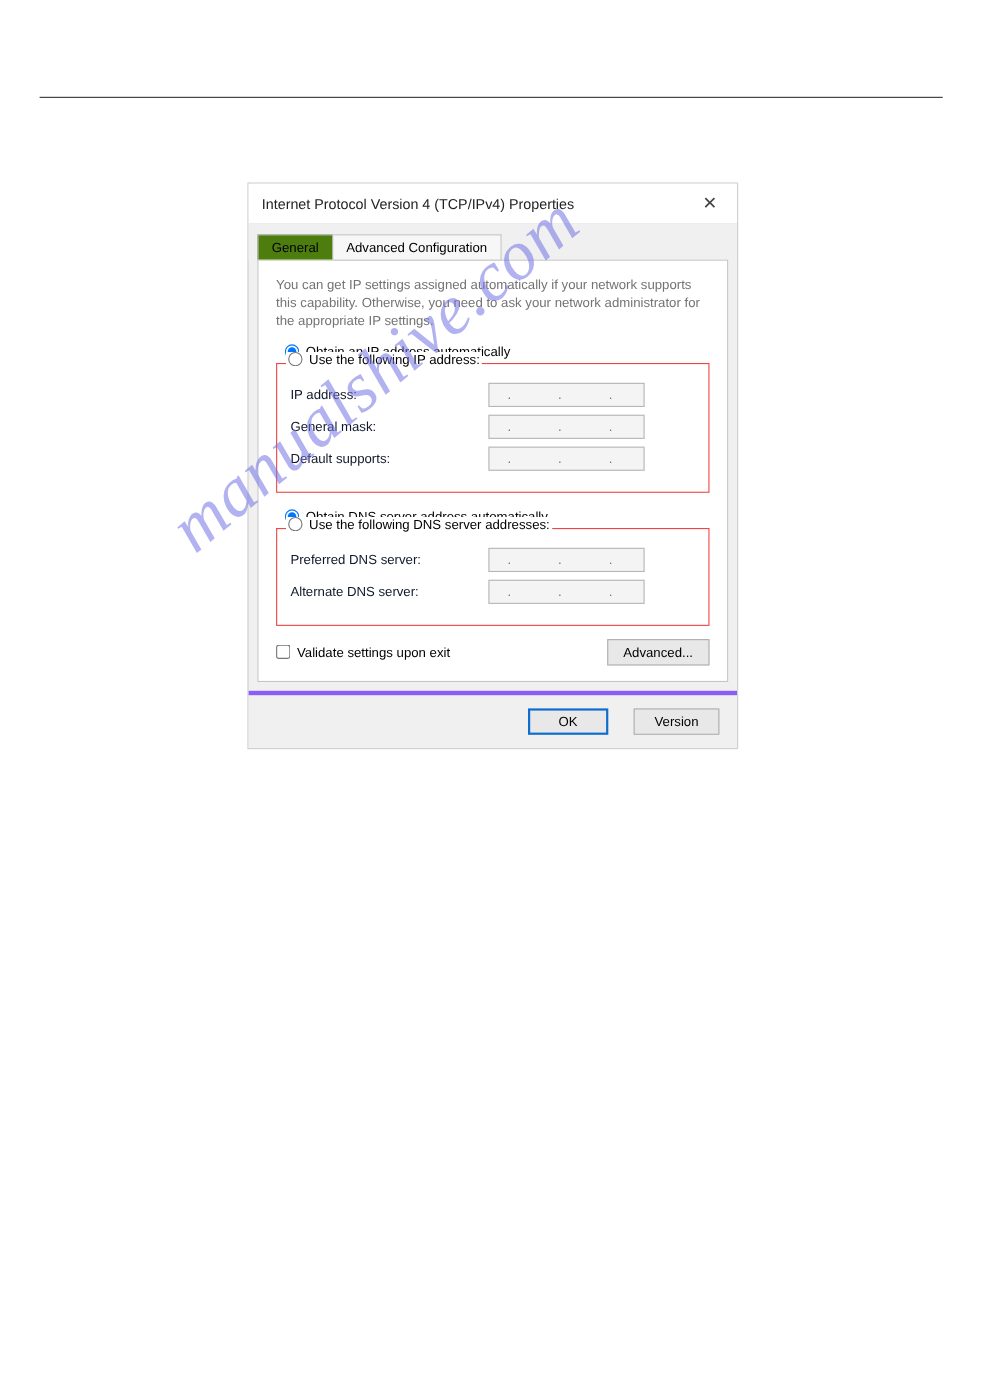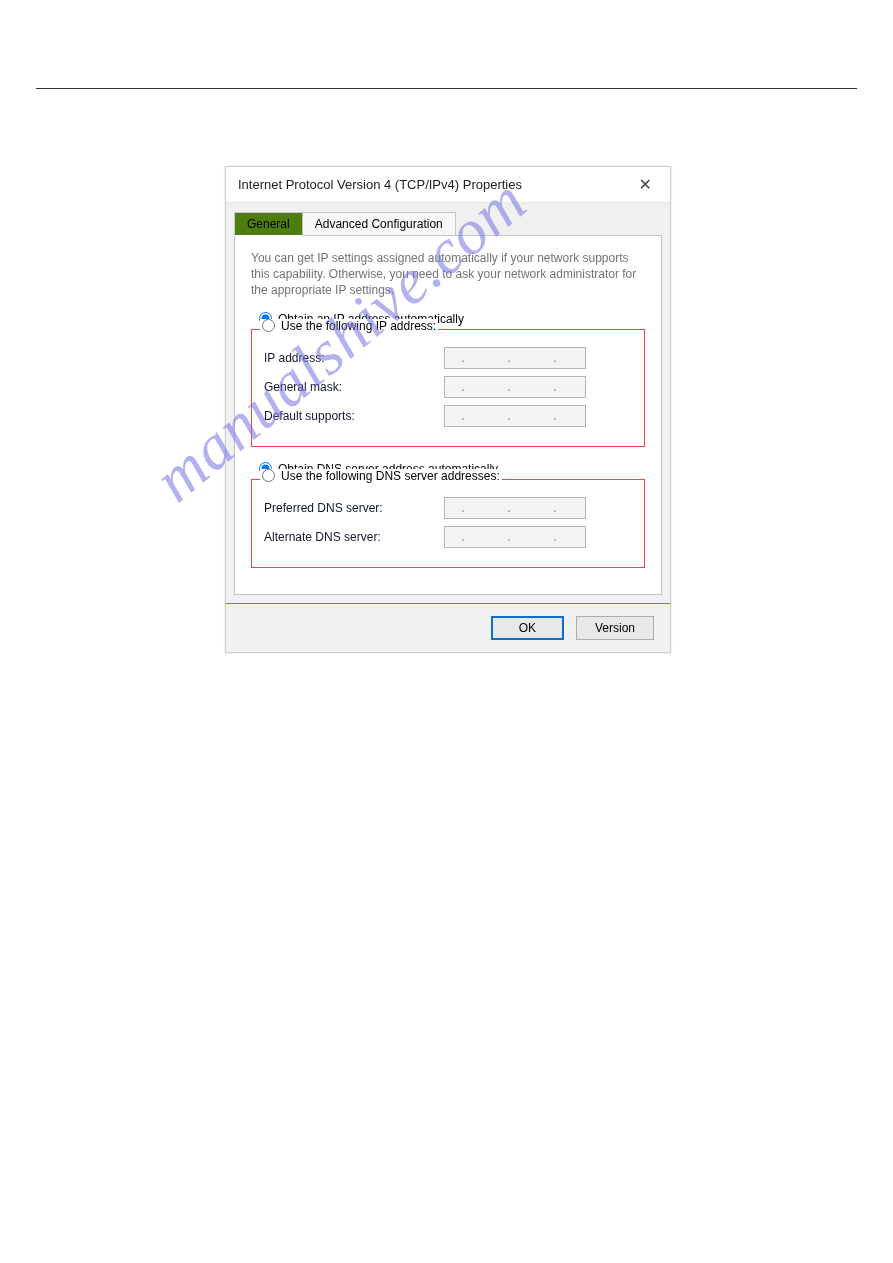--- a/index.html
+++ b/index.html
@@ -101,24 +101,24 @@
       font-size: 12px;
       padding: 4px 14px;
       border: 1px solid #adadad;
       background: #e8e8e8;
       cursor: pointer;
     }
     .ok-btn { border: 2px solid #0f6ecd; padding: 3px 26px; background: #e8e8e8; }
     .cancel-btn { padding: 4px 18px; }
 
     .footer-buttons {
-      display: flex; justify-content: flex-end; gap: 12px;
+      display: flex; justify-content: flex-end; gap: 23px;
       padding: 12px 16px;
       background: #f0f0f0;
-      border-top: 1px solid #8b5cf6;
+      border-top: 4px solid #8b5cf6;
     }
 
     .watermark {
       position: absolute;
       top: 460px; left: 140px;
       font-size: 64px;
       font-style: italic;
       color: rgba(115,115,230,0.55);
       transform: rotate(-40deg);
       transform-origin: left top;
@@ -184,20 +184,27 @@
       <div class="field-row">
         <label>Preferred DNS server:</label>
         <input class="ip-input" disabled="" placeholder=".  .  ." style="">
       </div>
       <div class="field-row">
         <label>Alternate DNS server:</label>
         <input class="ip-input" disabled="" placeholder=".  .  ." style="">
       </div>
     </div>
 
+    <div class="bottom-row">
+      <div class="checkbox-row">
+        <input type="checkbox" style="">
+        <span>Validate settings upon exit</span>
+      </div>
+      <button class="advanced-btn">Advanced...</button>
+    </div>
   </div>
 
   <div class="footer-buttons">
     <button class="action-btn ok-btn">OK</button>
     <button class="action-btn cancel-btn">Version</button>
   </div>
 </div>
 
 <div class="watermark">manualshive.com</div>
 

